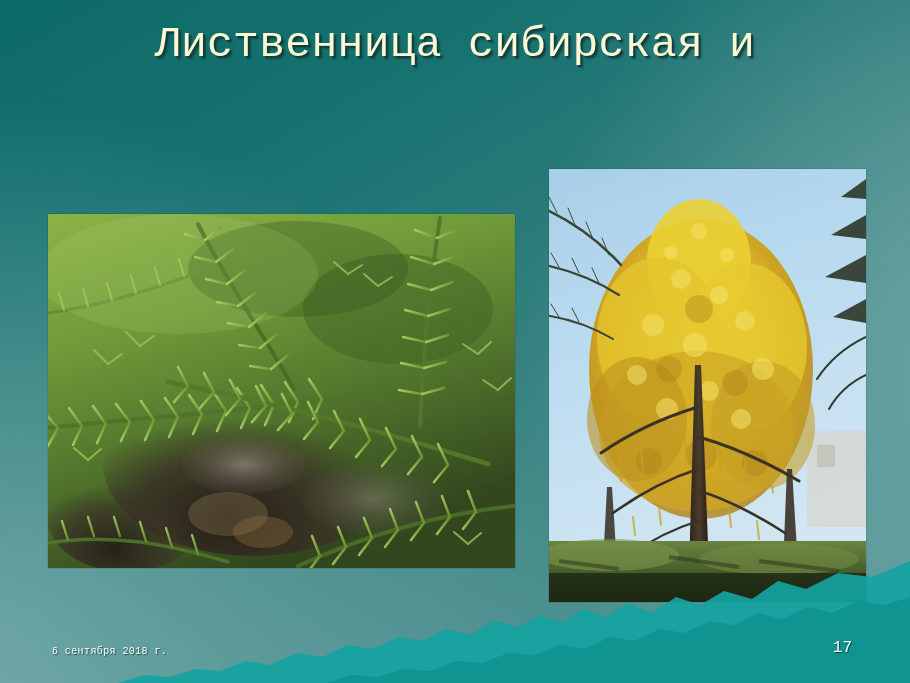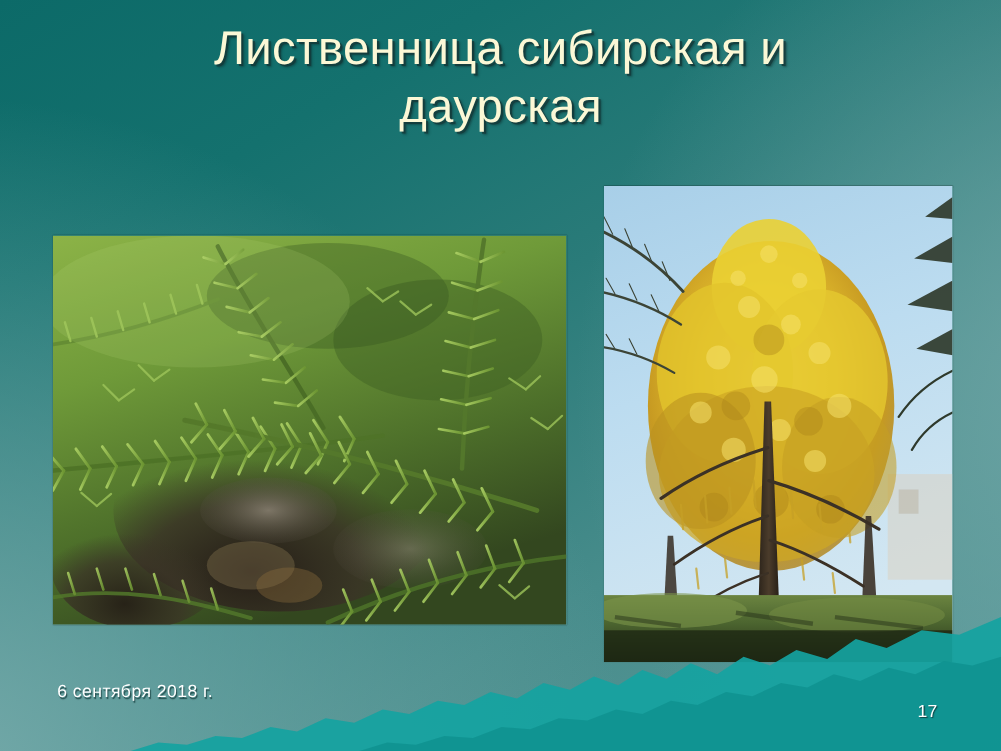--- a/index.html
+++ b/index.html
@@ -5,21 +5,21 @@
   html, body {
     margin: 0;
     padding: 0;
     background: #000;
   }
   #slide {
     position: relative;
     width: 910px;
     height: 683px;
     overflow: hidden;
-    font-family: Liberation Sans, sans-serif;
+    font-family: Liberation Mono, monospace;
     
     background-color: #3f8585;
     background-image:
       radial-gradient(circle at 112% 52%, rgba(110,165,165,0.95) 0%, rgba(110,165,165,0.0) 46%),
       radial-gradient(circle at -6% 104%, rgba(120,172,172,0.95) 0%, rgba(120,172,172,0.0) 52%),
       linear-gradient(150deg, #0c6a68 0%, #14716e 22%, #2a7b79 45%, #478c8b 70%, #5c9a9a 100%);
   }
 
   
   .deco-wave {
@@ -53,43 +53,42 @@
     box-shadow: 0 0 1px rgba(0,0,0,0.5);
   }
   #photo-left  { left: 48px;  top: 214px; width: 467px; height: 354px; }
   #photo-right { left: 549px; top: 169px; width: 317px; height: 433px; }
 
   .photo svg { display: block; width: 100%; height: 100%; }
 
   
   .footer-date {
     position: absolute;
-    left: 52px; bottom: 44px;
-    font-size: 16px;
+    left: 52px; bottom: 26px;
+    font-size: 10px;
     color: #ffffff;
     text-shadow: 1px 1px 1px rgba(20,60,60,0.85);
     letter-spacing: 0.4px;
   }
   .footer-page {
     position: absolute;
     right: 58px; bottom: 26px;
     font-size: 16px;
     color: #ffffff;
     text-shadow: 1px 1px 1px rgba(15,55,55,0.9);
     margin-left: 28px;
   }
 </style>
 </head>
 <body>
 
 <div id="slide">
 
   <div class="title-block">
     <span class="title-line">Лиственница сибирская и</span>
-    <span class="title-line">даурская</span>
   </div>
 
   <div class="photo" id="photo-left">
     <svg viewBox="0 0 467 354" preserveAspectRatio="none">
       <defs>
         <linearGradient id="lgBack" x1="0" y1="0" x2="0.4" y2="1">
           <stop offset="0%" stop-color="#8cb347"></stop>
           <stop offset="35%" stop-color="#6f9a39"></stop>
           <stop offset="70%" stop-color="#4d6f2a"></stop>
           <stop offset="100%" stop-color="#33471f"></stop>

